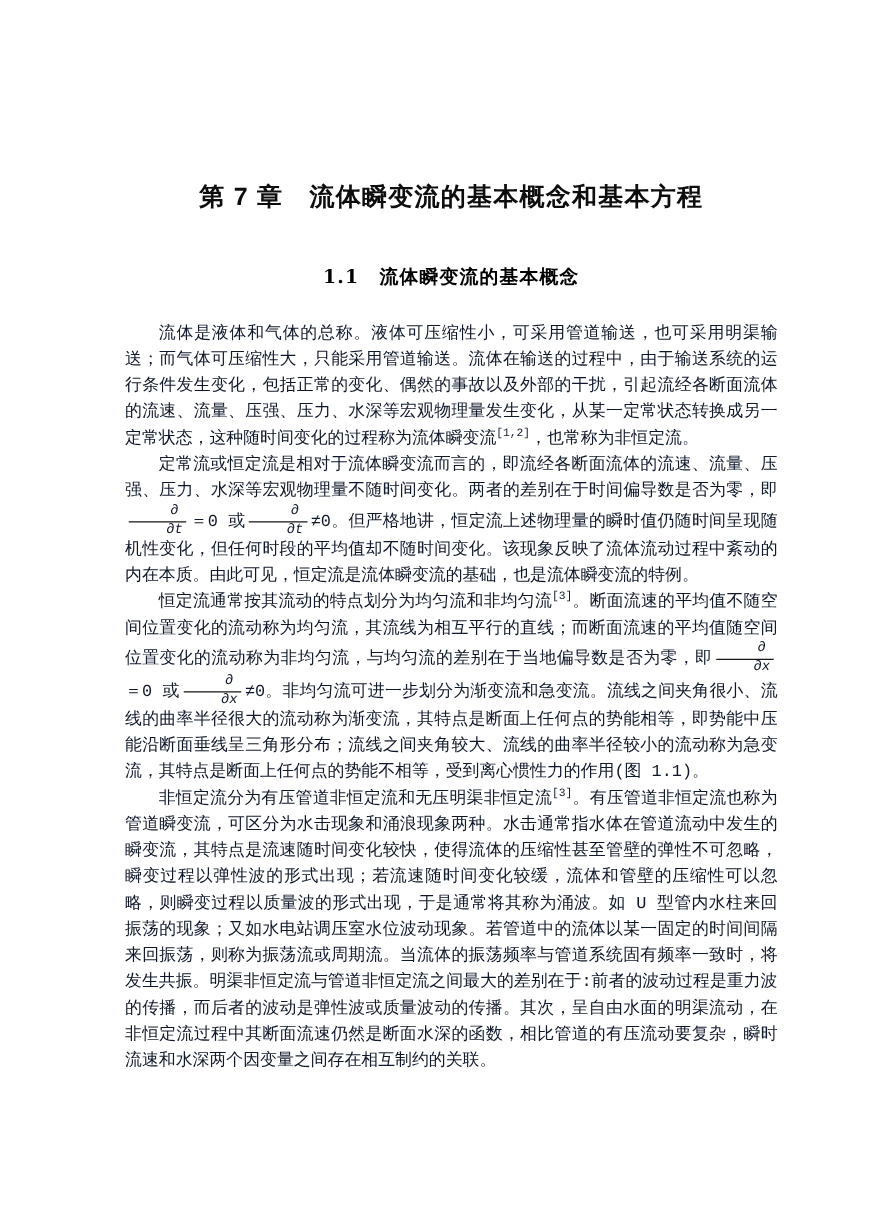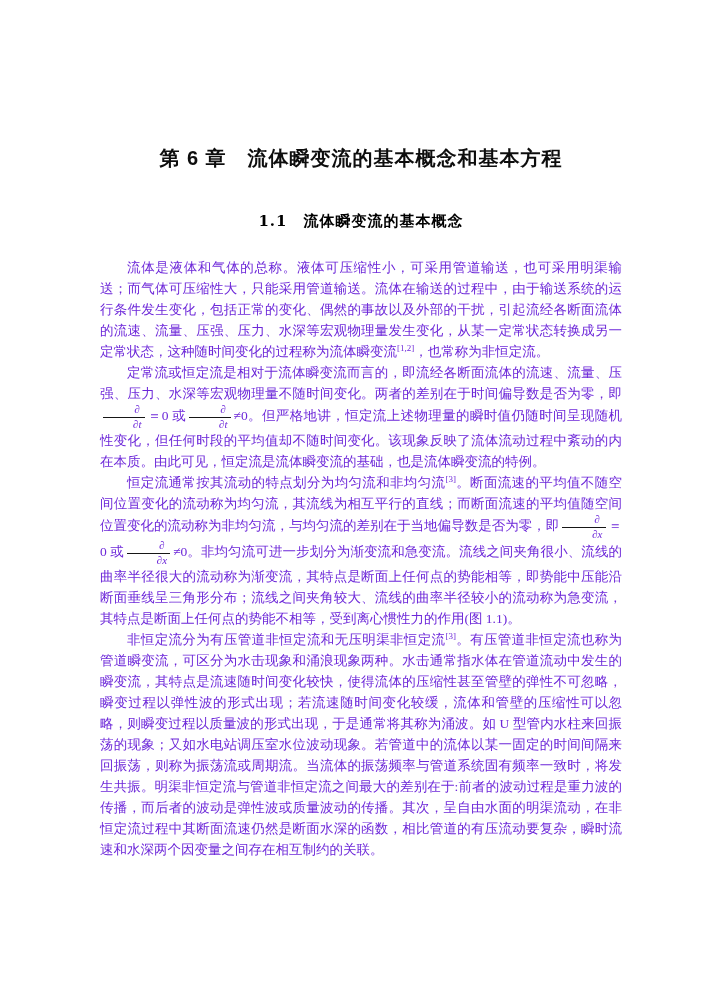--- a/index.html
+++ b/index.html
@@ -30,25 +30,25 @@
     font-family: "DejaVu Serif", "Liberation Serif", serif;
     font-weight: bold;
     font-size: 15px;
     line-height: 19px;
     text-align: center;
     letter-spacing: 1px;
     margin: 42px 0 26px 0;
     color: #000000;
   }
   .body-text {
-    font-family: Liberation Serif, serif;
+    font-family: Liberation Mono, monospace;
     font-size: 13.5px;
     line-height: 21px;
     text-align: justify;
-    color: #6d28d9;
+    color: #0f172a;
   }
   .para {
     margin: 0;
     text-indent: 2em;
   }
   sup.ref {
     font-size: 9px;
     line-height: 0;
     vertical-align: super;
   }
@@ -68,21 +68,21 @@
   }
   .frac .den {
     display: block;
     padding: 1px 3px 0 3px;
   }
 </style>
 </head>
 <body>
 
 <div class="page">
-  <h1 class="chapter-title">第 6 章　流体瞬变流的基本概念和基本方程</h1>
+  <h1 class="chapter-title">第 7 章　流体瞬变流的基本概念和基本方程</h1>
   <h2 class="section-title">1.1　流体瞬变流的基本概念</h2>
   <div class="body-text" id="paragraphs">
       <p class="para">流体是液体和气体的总称。液体可压缩性小，可采用管道输送，也可采用明渠输送；而气体可压缩性大，只能采用管道输送。流体在输送的过程中，由于输送系统的运行条件发生变化，包括正常的变化、偶然的事故以及外部的干扰，引起流经各断面流体的流速、流量、压强、压力、水深等宏观物理量发生变化，从某一定常状态转换成另一定常状态，这种随时间变化的过程称为流体瞬变流<sup class="ref">[1,2]</sup>，也常称为非恒定流。</p>
       <p class="para">定常流或恒定流是相对于流体瞬变流而言的，即流经各断面流体的流速、流量、压强、压力、水深等宏观物理量不随时间变化。两者的差别在于时间偏导数是否为零，即<span class="frac"><span class="num">∂</span><span class="den">∂t</span></span>＝0 或<span class="frac"><span class="num">∂</span><span class="den">∂t</span></span>≠0。但严格地讲，恒定流上述物理量的瞬时值仍随时间呈现随机性变化，但任何时段的平均值却不随时间变化。该现象反映了流体流动过程中紊动的内在本质。由此可见，恒定流是流体瞬变流的基础，也是流体瞬变流的特例。</p>
       <p class="para">恒定流通常按其流动的特点划分为均匀流和非均匀流<sup class="ref">[3]</sup>。断面流速的平均值不随空间位置变化的流动称为均匀流，其流线为相互平行的直线；而断面流速的平均值随空间位置变化的流动称为非均匀流，与均匀流的差别在于当地偏导数是否为零，即<span class="frac"><span class="num">∂</span><span class="den">∂x</span></span>＝0 或<span class="frac"><span class="num">∂</span><span class="den">∂x</span></span>≠0。非均匀流可进一步划分为渐变流和急变流。流线之间夹角很小、流线的曲率半径很大的流动称为渐变流，其特点是断面上任何点的势能相等，即势能中压能沿断面垂线呈三角形分布；流线之间夹角较大、流线的曲率半径较小的流动称为急变流，其特点是断面上任何点的势能不相等，受到离心惯性力的作用(图 1.1)。</p>
       <p class="para">非恒定流分为有压管道非恒定流和无压明渠非恒定流<sup class="ref">[3]</sup>。有压管道非恒定流也称为管道瞬变流，可区分为水击现象和涌浪现象两种。水击通常指水体在管道流动中发生的瞬变流，其特点是流速随时间变化较快，使得流体的压缩性甚至管壁的弹性不可忽略，瞬变过程以弹性波的形式出现；若流速随时间变化较缓，流体和管壁的压缩性可以忽略，则瞬变过程以质量波的形式出现，于是通常将其称为涌波。如 U 型管内水柱来回振荡的现象；又如水电站调压室水位波动现象。若管道中的流体以某一固定的时间间隔来回振荡，则称为振荡流或周期流。当流体的振荡频率与管道系统固有频率一致时，将发生共振。明渠非恒定流与管道非恒定流之间最大的差别在于:前者的波动过程是重力波的传播，而后者的波动是弹性波或质量波动的传播。其次，呈自由水面的明渠流动，在非恒定流过程中其断面流速仍然是断面水深的函数，相比管道的有压流动要复杂，瞬时流速和水深两个因变量之间存在相互制约的关联。</p>
     </div>
 </div>
 
 </body></html>

